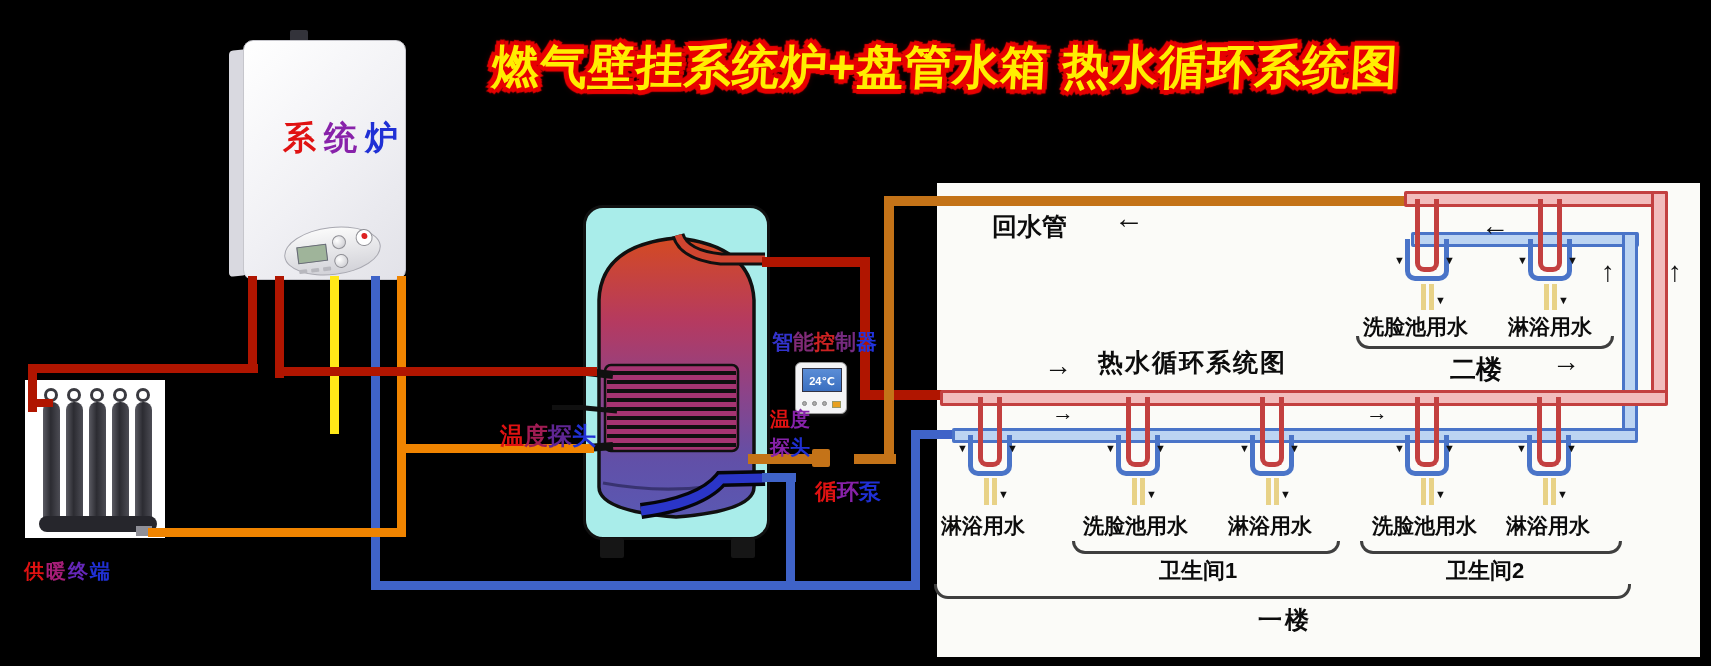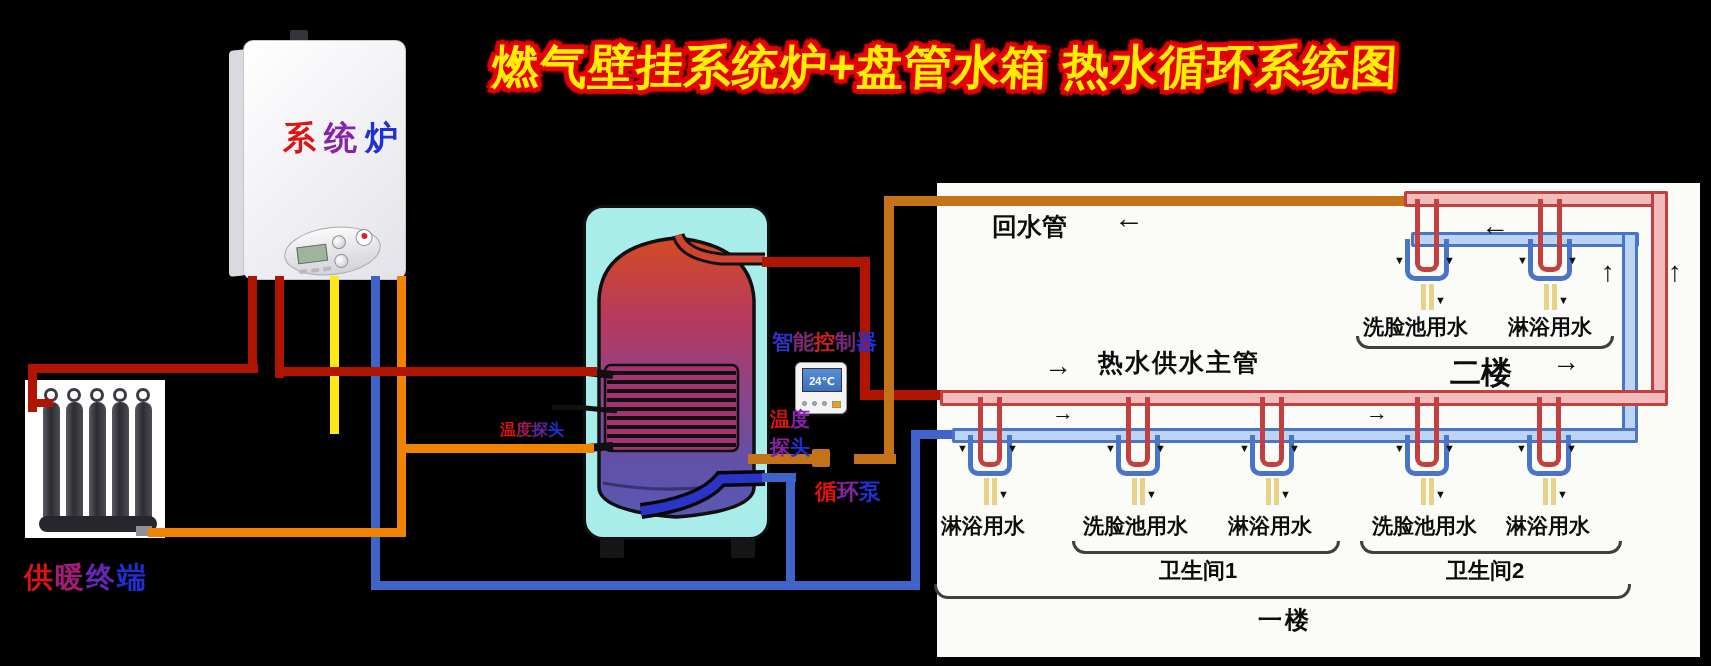--- a/index.html
+++ b/index.html
@@ -92,21 +92,21 @@
     <div class="rring" style="left:65px;"></div>
     <div class="rring" style="left:88px;"></div>
     <div class="rring" style="left:111px;"></div>
     <div class="rcol" style="left:18px;"></div>
     <div class="rcol" style="left:41px;"></div>
     <div class="rcol" style="left:64px;"></div>
     <div class="rcol" style="left:87px;"></div>
     <div class="rcol" style="left:110px;"></div>
     <div id="rad-bottom"></div>
   </div>
-  <div class="grad" style="left:24px;top:558px;font-size:29px;letter-spacing:2px;"><span style="color: rgb(224, 18, 18);">供</span><span style="color: rgb(165, 29, 119);">暖</span><span style="color: rgb(101, 39, 184);">终</span><span style="color: rgb(32, 48, 213);">端</span></div>
+  <div class="grad" style="left:24px;top:558px;font-size:20px;letter-spacing:2px;"><span style="color: rgb(224, 18, 18);">供</span><span style="color: rgb(165, 29, 119);">暖</span><span style="color: rgb(101, 39, 184);">终</span><span style="color: rgb(32, 48, 213);">端</span></div>
 
   <div id="tank-body"></div>
   <div class="tank-foot" style="left:600px;top:538px;"></div>
   <div class="tank-foot" style="left:731px;top:538px;"></div>
   <svg width="187" height="335" viewBox="0 0 187 335" style="position:absolute;left:583px;top:205px;overflow:visible;">
     <defs>
       <linearGradient id="tg" x1="0" y1="0" x2="0" y2="1">
         <stop offset="0" stop-color="#d44a22"></stop>
           <stop offset="0.3" stop-color="#b53a60"></stop>
         <stop offset="0.55" stop-color="#8d4388"></stop>
@@ -166,21 +166,21 @@
   <div class="pipe pc" style="left:854px;top:454px;width:42px;height:10px;"></div>
   <div class="pipe pc" style="left:884px;top:196px;width:10px;height:268px;"></div>
   <div class="pipe pc" style="left:889px;top:196px;width:527px;height:10px;"></div>
 
   <div class="pipe pb" style="left:762px;top:473px;width:34px;height:9px;"></div>
   <div class="pipe pb" style="left:786px;top:473px;width:9px;height:117px;"></div>
   <div class="pipe pb" style="left:371px;top:581px;width:549px;height:9px;"></div>
   <div class="pipe pb" style="left:911px;top:430px;width:9px;height:160px;"></div>
   <div class="pipe pb" style="left:911px;top:430px;width:52px;height:9px;"></div>
 
-  <div class="grad" style="left:500px;top:420px;font-size:16px;"><span style="color: rgb(224, 18, 18);">温</span><span style="color: rgb(160, 28, 83);">度</span><span style="color: rgb(96, 38, 148);">探</span><span style="color: rgb(32, 48, 213);">头</span></div>
+  <div class="grad" style="left:500px;top:420px;font-size:24px;"><span style="color: rgb(224, 18, 18);">温</span><span style="color: rgb(160, 28, 83);">度</span><span style="color: rgb(96, 38, 148);">探</span><span style="color: rgb(32, 48, 213);">头</span></div>
   <div class="grad" style="left:772px;top:328px;font-size:21px;"><span style="color: rgb(51, 51, 204);">智</span><span style="color: rgb(128, 43, 119);">能</span><span style="color: rgb(204, 34, 34);">控</span><span style="color: rgb(119, 43, 128);">制</span><span style="color: rgb(34, 51, 221);">器</span></div>
   <div class="grad" style="left:770px;top:406px;font-size:20px;"><span style="color: rgb(224, 18, 18);">温</span><span style="color: rgb(136, 34, 170);">度</span></div>
   <div class="grad" style="left:770px;top:434px;font-size:20px;"><span style="color: rgb(136, 34, 170);">探</span><span style="color: rgb(32, 48, 213);">头</span></div>
   <div class="grad" style="left:815px;top:477px;font-size:22px;"><span style="color: rgb(224, 18, 18);">循</span><span style="color: rgb(136, 34, 170);">环</span><span style="color: rgb(32, 48, 213);">泵</span></div>
 
   <div class="dline-red" style="left:1404px;top:191px;width:264px;height:16px;"></div>
   <div class="dline-red" style="left:1651px;top:191px;width:17px;height:214px;"></div>
   <div class="dline-blue" style="left:1411px;top:232px;width:228px;height:15px;"></div>
   <div class="dline-blue" style="left:1622px;top:232px;width:16px;height:206px;"></div>
 
@@ -255,26 +255,26 @@
   <span class="arrow" style="left:1114px;top:203px;font-size:30px;">←</span>
   <span class="arrow" style="left:1481px;top:212px;font-size:28px;">←</span>
   <span class="arrow" style="left:1601px;top:258px;font-size:28px;">↑</span>
   <span class="arrow" style="left:1668px;top:258px;font-size:28px;">↑</span>
   <span class="arrow" style="left:1044px;top:352px;font-size:28px;">→</span>
   <span class="arrow" style="left:1052px;top:402px;font-size:22px;">→</span>
   <span class="arrow" style="left:1366px;top:402px;font-size:22px;">→</span>
   <span class="arrow" style="left:1552px;top:348px;font-size:28px;">→</span>
 
   <div class="blk" style="left:992px;top:210px;font-size:25px;">回水管</div>
-  <div class="blk" style="left:1098px;top:346px;font-size:25px;letter-spacing:2px;">热水供水主管</div>
+  <div class="blk" style="left:1098px;top:346px;font-size:25px;letter-spacing:2px;">热水循环系统图</div>
 
   <div class="blk" style="left:1363px;top:313px;font-size:21px;">洗脸池用水</div>
   <div class="blk" style="left:1508px;top:313px;font-size:21px;">淋浴用水</div>
   <div class="brace" style="left:1356px;top:336px;width:258px;height:13px;"></div>
-  <div class="blk" style="left:1450px;top:352px;font-size:31px;">二楼</div>
+  <div class="blk" style="left:1450px;top:352px;font-size:26px;">二楼</div>
 
   <div class="blk" style="left:941px;top:512px;font-size:21px;">淋浴用水</div>
   <div class="blk" style="left:1083px;top:512px;font-size:21px;">洗脸池用水</div>
   <div class="blk" style="left:1228px;top:512px;font-size:21px;">淋浴用水</div>
   <div class="blk" style="left:1372px;top:512px;font-size:21px;">洗脸池用水</div>
   <div class="blk" style="left:1506px;top:512px;font-size:21px;">淋浴用水</div>
   <div class="brace" style="left:1072px;top:541px;width:268px;height:13px;"></div>
   <div class="brace" style="left:1360px;top:541px;width:262px;height:13px;"></div>
   <div class="blk" style="left:1159px;top:556px;font-size:22px;">卫生间1</div>
   <div class="blk" style="left:1446px;top:556px;font-size:22px;">卫生间2</div>

